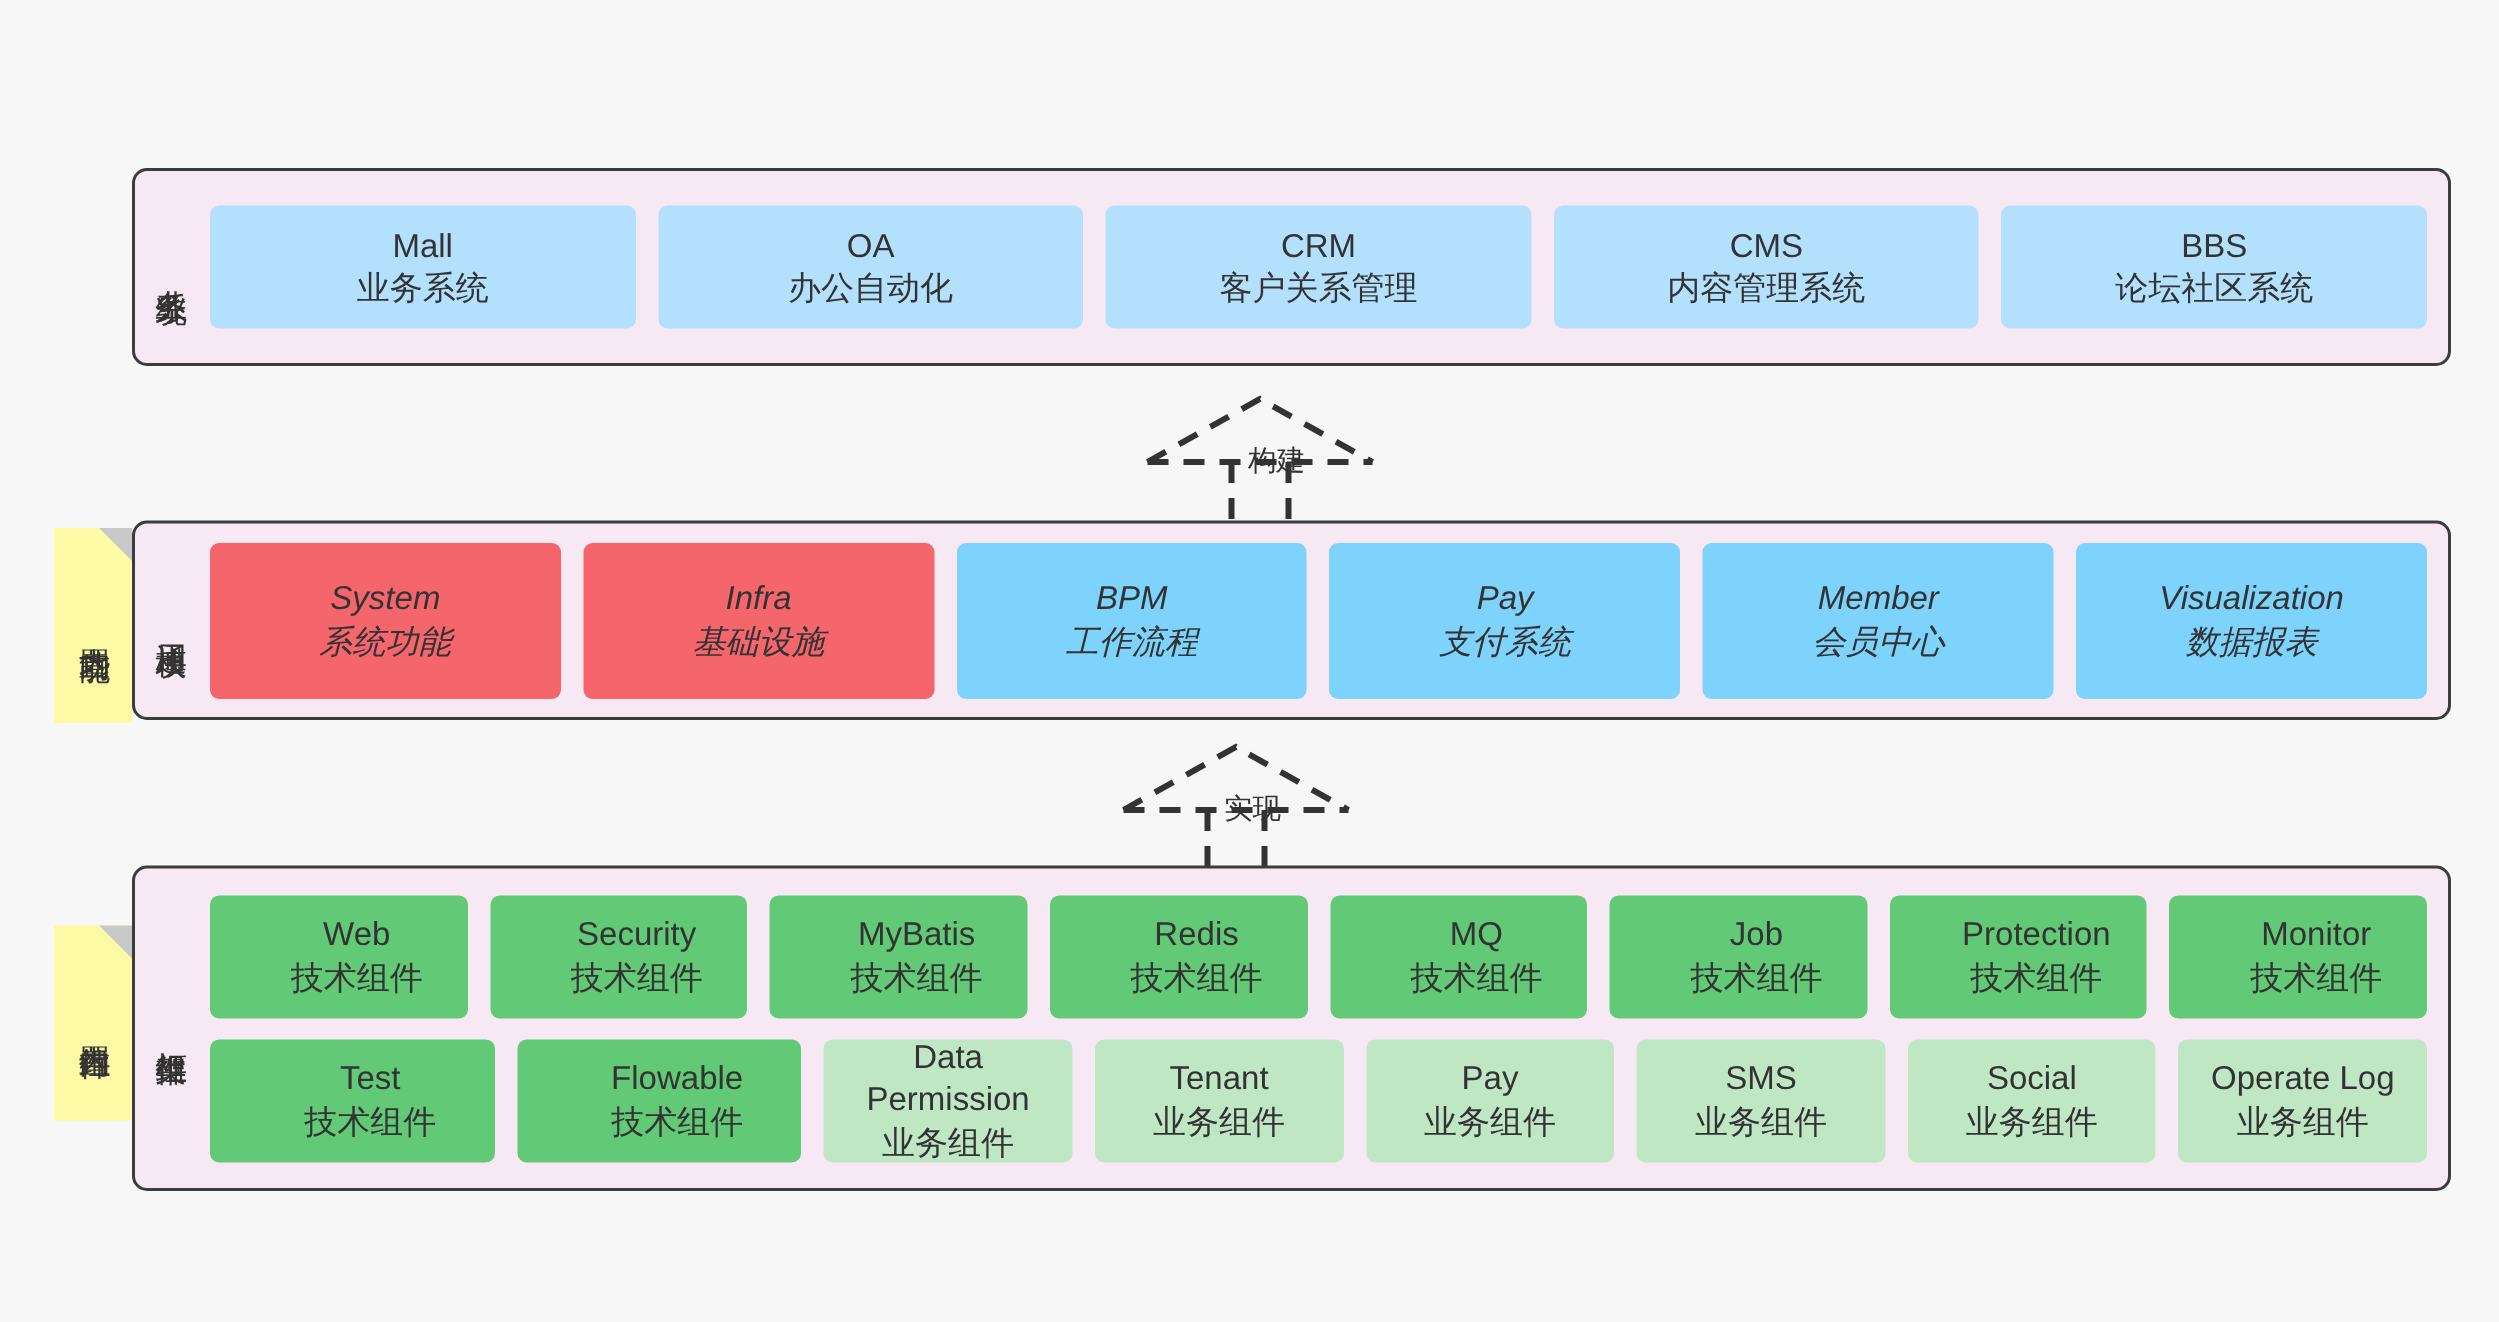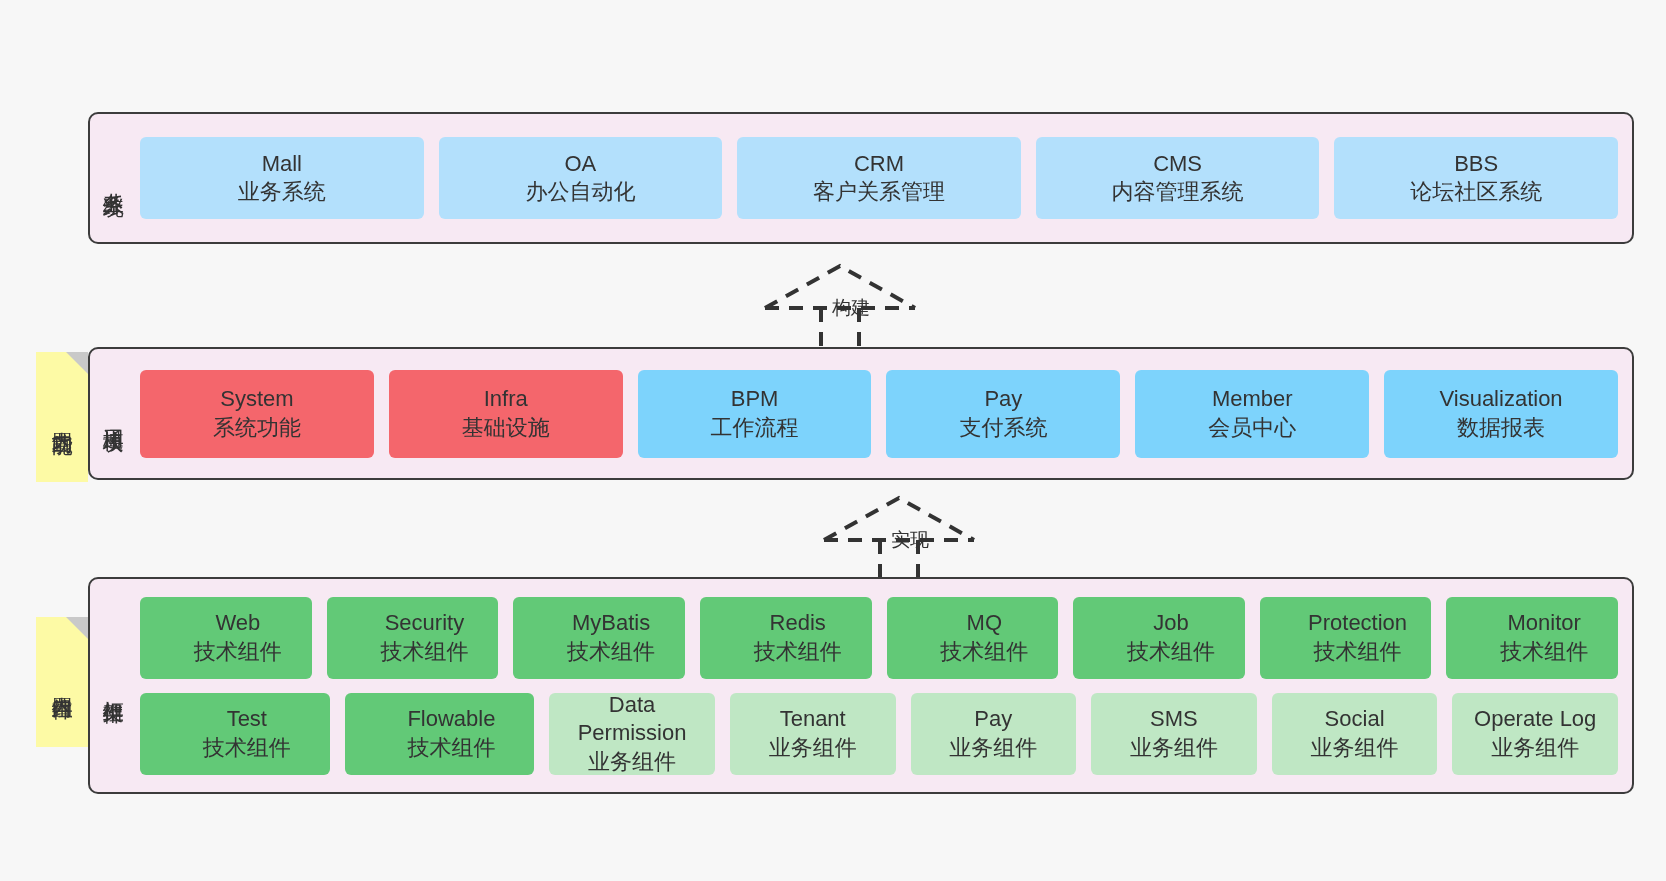--- a/index.html
+++ b/index.html
@@ -74,21 +74,21 @@
     text-align: center;
     font-size: 22px;
     line-height: 1.28;
     color: #333333;
     padding: 4px 6px;
   }
   .card .card-name { display: block; }
   .card .card-sub  { display: block; }
 
   .h-biz   { height: 82px; }
-  .h-mod   { height: 88px; }
+  .h-mod   { height: 104px; font-style: italic; }
   .h-comp  { height: 82px; }
 
   .c-blue        { background: #b3e0fc; }
   .c-red         { background: #f4666c; }
   .c-pink        { background: #7dd3fc; }
   .c-green-dark  { background: #62c977; padding-left: 30px; }
   .c-green-light { background: #bfe7c4; }
 
   
   .note {
@@ -217,21 +217,21 @@
           <span class="card-sub">会员中心</span>
         </div>
         <div class="card h-mod c-pink">
           <span class="card-name">Visualization</span>
           <span class="card-sub">数据报表</span>
         </div>
       </div>
     </div>
   </div>
 
-  <div class="connector" style="left:814px; top:490px;">
+  <div class="connector" style="left:739px; top:490px;">
     <svg width="170" height="96" viewBox="0 0 170 96" aria-hidden="true">
       <polyline points="10,50 85,8 160,50" fill="none" stroke="#333333" stroke-width="4" stroke-dasharray="14,10" stroke-linecap="butt"></polyline>
       <line x1="10" y1="50" x2="160" y2="50" stroke="#333333" stroke-width="4" stroke-dasharray="14,10"></line>
       <line x1="66" y1="50" x2="66" y2="96" stroke="#333333" stroke-width="4" stroke-dasharray="14,10"></line>
       <line x1="104" y1="50" x2="104" y2="96" stroke="#333333" stroke-width="4" stroke-dasharray="14,10"></line>
       <line x1="66" y1="94" x2="104" y2="94" stroke="#333333" stroke-width="4" stroke-dasharray="14,10"></line>
     </svg>
     <span class="conn-label">实现</span>
   </div>
 

